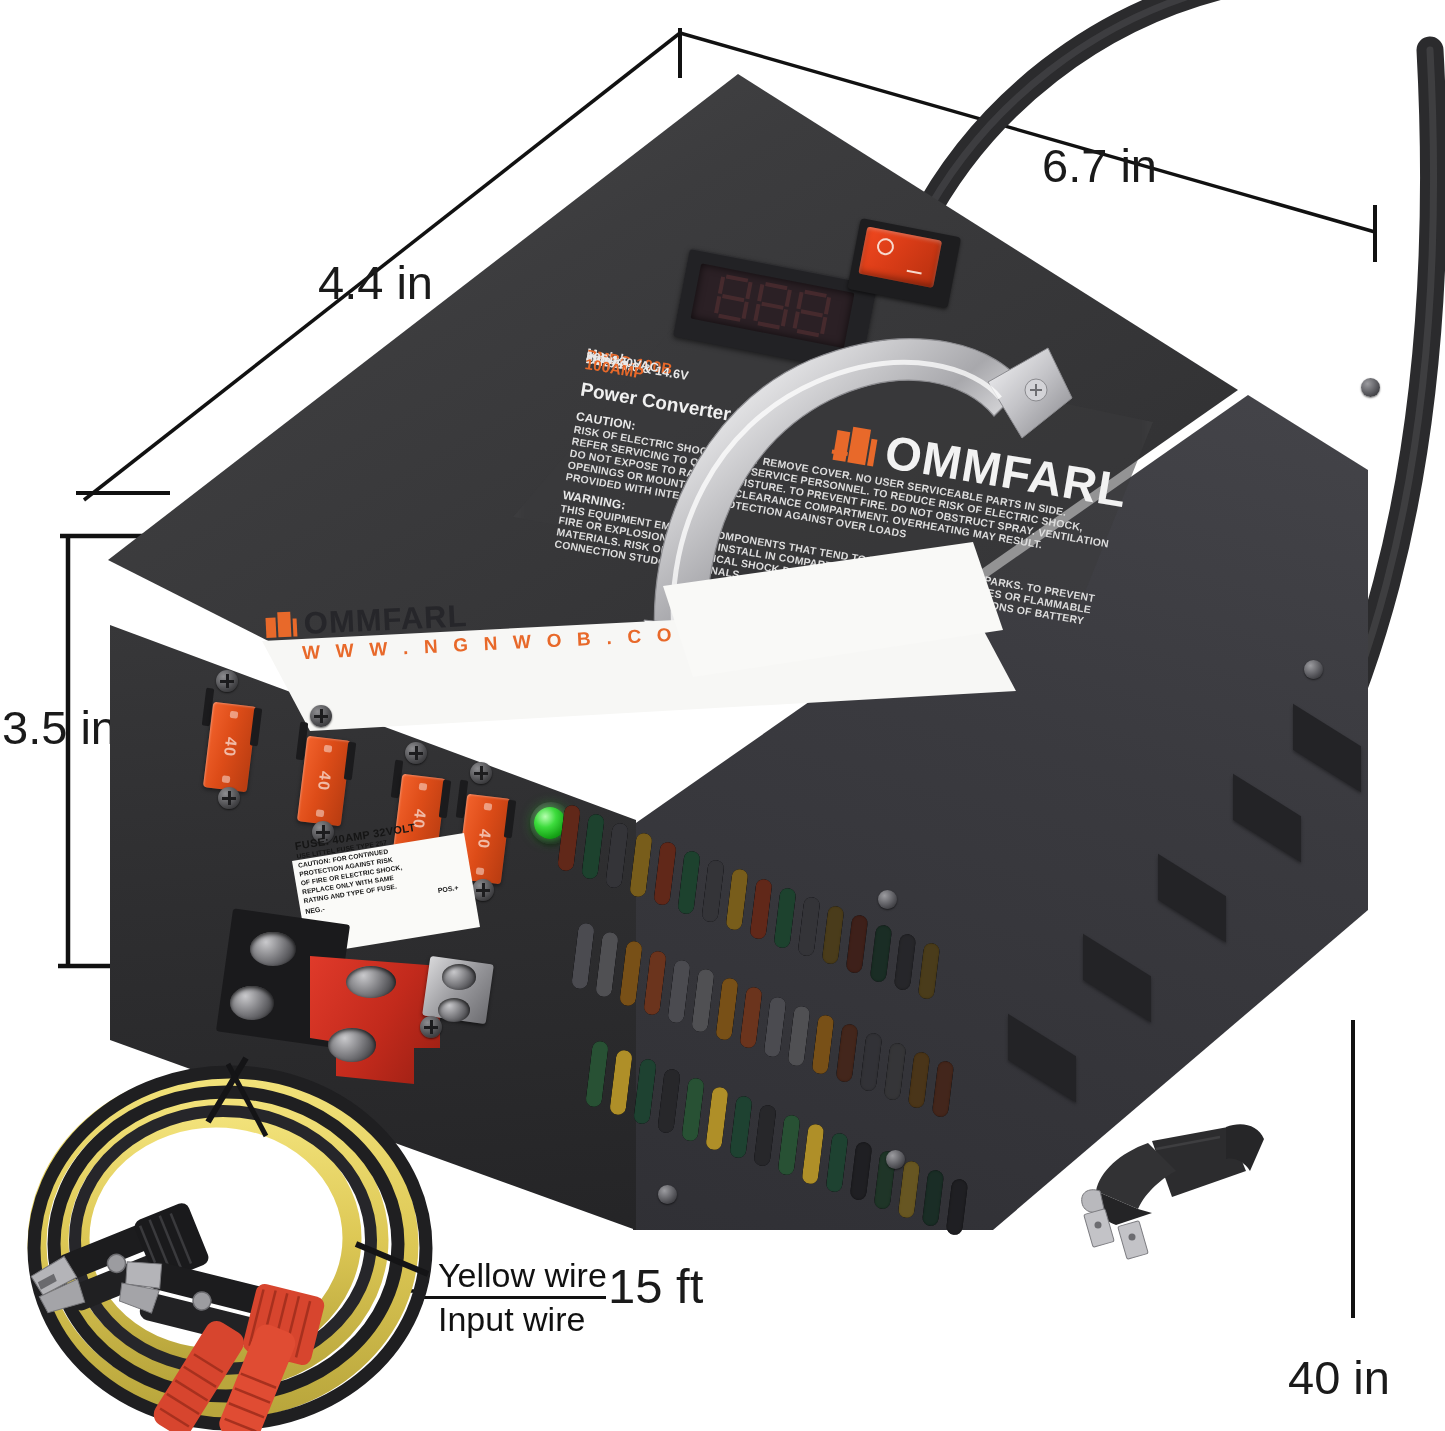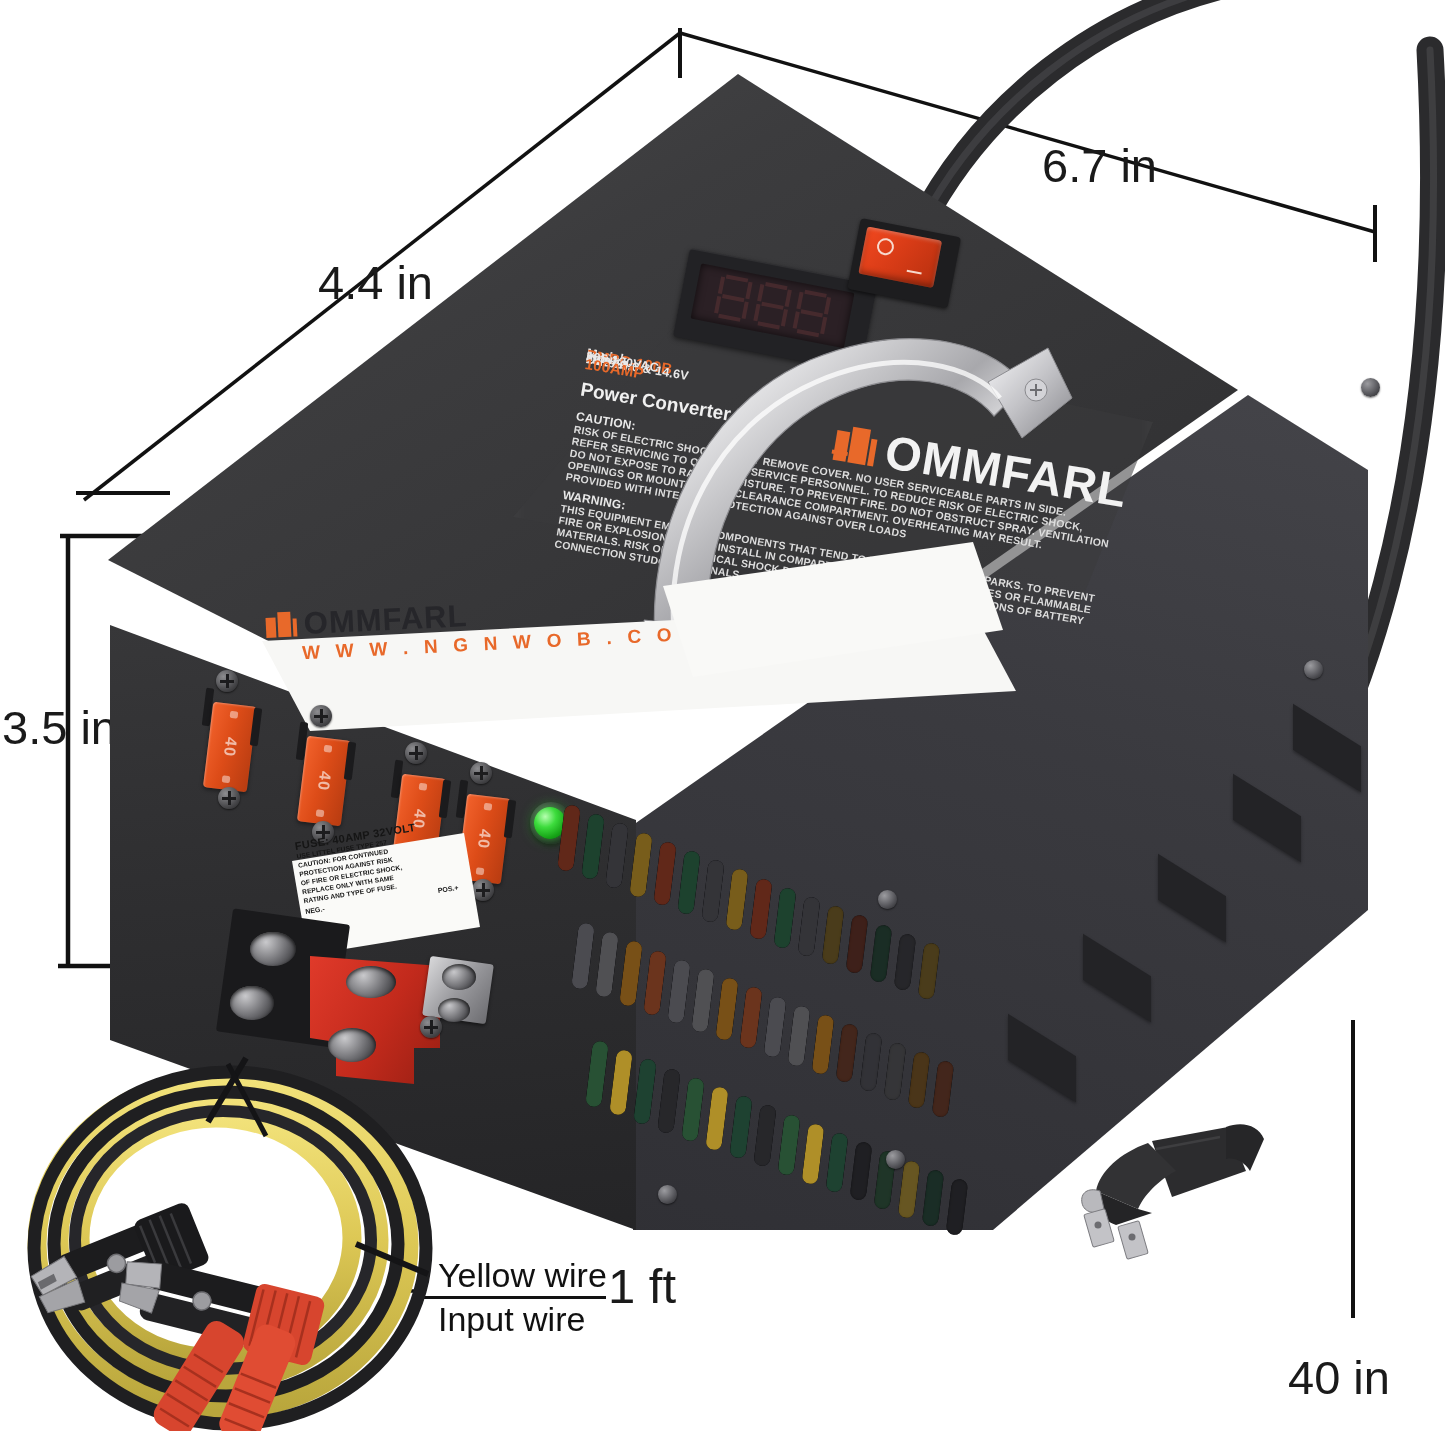--- a/index.html
+++ b/index.html
@@ -209,21 +209,21 @@
 
     <line x1="1353" y1="1020" x2="1353" y2="1318" stroke="#111" stroke-width="4"></line>
 
     <line x1="400" y1="1291" x2="424" y2="1291" stroke="#111" stroke-width="3.5"></line>
   </svg>
 
   <div class="dim dim-67">6.7 in</div>
   <div class="dim dim-87">4.4 in</div>
   <div class="dim dim-35">3.5 in</div>
   <div class="dim dim-30">40 in</div>
-  <div class="dim dim-15">1 ft</div>
+  <div class="dim dim-15">15 ft</div>
   <div class="wire-y">Yellow wire</div>
   <div class="wire-rule"></div>
   <div class="wire-b">Input wire</div>
 
   <svg class="cord-svg" viewBox="0 0 640 1260">
     <path d="M 90 235 C 150 120, 265 20, 420 -10" stroke="#2b2b2d" stroke-width="26" fill="none" stroke-linecap="round"></path>
     <path d="M 90 235 C 150 120, 265 20, 420 -10" stroke="#4d4d50" stroke-width="7" fill="none" stroke-linecap="round" opacity=".55"></path>
     <path d="M 600 60 C 620 430, 560 790, 312 1028" stroke="#2b2b2d" stroke-width="27" fill="none" stroke-linecap="round"></path>
     <path d="M 600 60 C 620 430, 560 790, 312 1028" stroke="#515154" stroke-width="7" fill="none" stroke-linecap="round" opacity=".5"></path>
   </svg>

